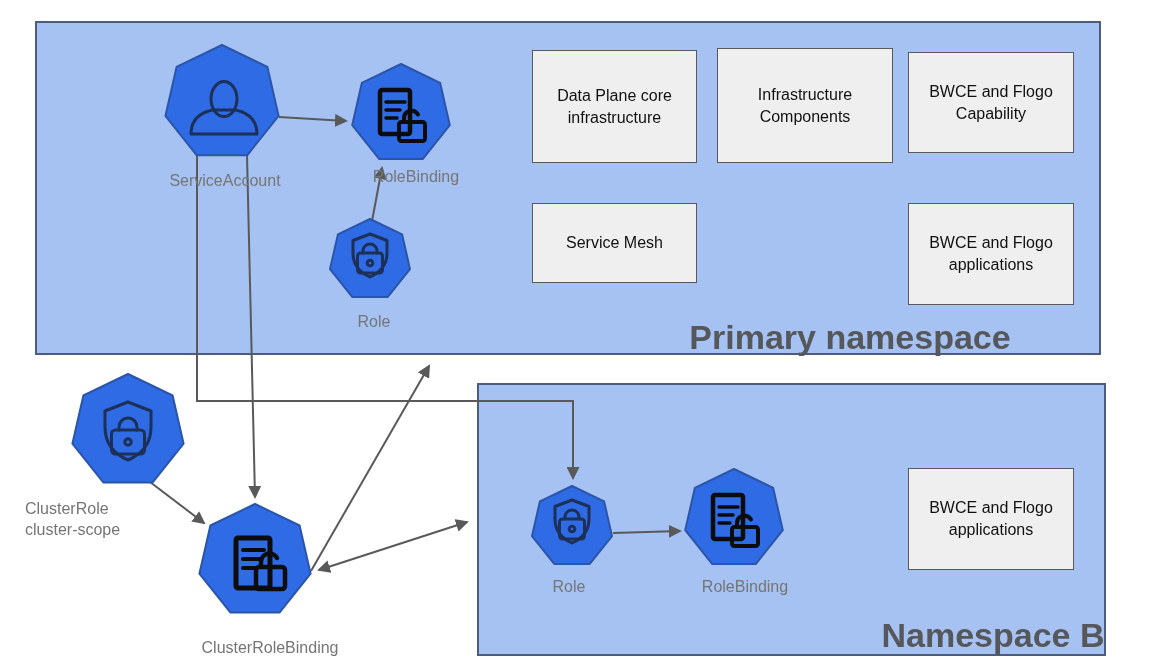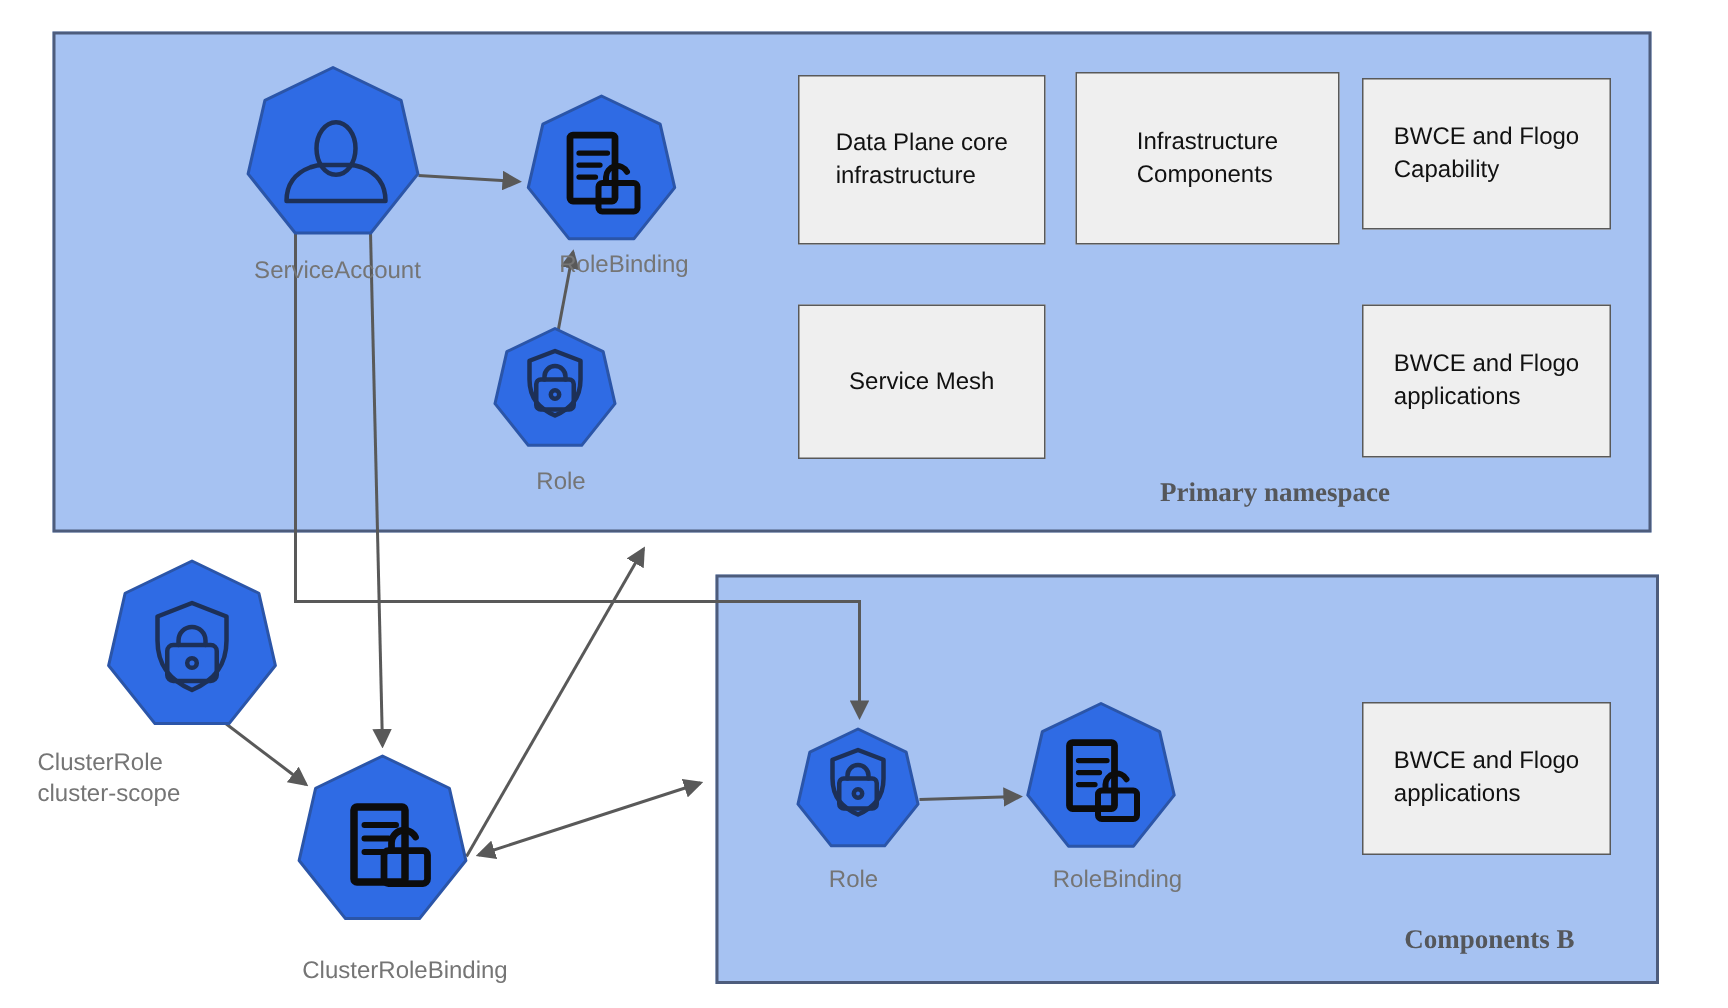--- a/index.html
+++ b/index.html
@@ -16,31 +16,31 @@
   }
   .gbox{
     position:absolute;
     background:var(--box-fill,#efefef);
     border:1px solid var(--box-border,#595959);
     box-sizing:border-box;
     display:flex;align-items:center;justify-content:center;
   }
   .gbox span{
     font-size:16px;line-height:1.35;color:var(--box-text,#111111);
-    text-align:left;white-space:pre-line;
+    text-align:center;white-space:pre-line;
   }
   .node-label{
     position:absolute;color:var(--node-label-color,#757575);
     font-size:16px;white-space:pre-line;line-height:1.32;
   }
   .centered{transform:translateX(-50%);text-align:center;white-space:nowrap;}
   .ns-label{
     position:absolute;transform:translateX(-50%);
     color:var(--namespace-label-color,#55575b);
-    font-size:18px;font-weight:bold;white-space:nowrap;font-family:Liberation Serif, serif;
+    font-size:34px;font-weight:bold;white-space:nowrap;
   }
   svg.overlay{position:absolute;left:0;top:0;pointer-events:none;}
   .hept{fill:var(--node-fill,#2f6be4);stroke:var(--node-edge,#2b55a8);stroke-width:2;stroke-linejoin:round;}
   .icon-navy{stroke:var(--icon-navy,#1d3057);fill:none;stroke-width:3;stroke-linejoin:round;stroke-linecap:round;}
   .icon-black{stroke:var(--icon-black,#0c0c0c);fill:none;stroke-linejoin:round;stroke-linecap:round;}
   .arrow{stroke:var(--arrow-color,#595959);stroke-width:2;fill:none;}
   .ah{fill:var(--arrow-color,#595959);}
 </style>
 </head>
 <body>
@@ -55,21 +55,21 @@
 infrastructure</span>
   </div>
   <div class="gbox" style="left:717px;top:48px;width:176px;height:115px;">
     <span>Infrastructure
 Components</span>
   </div>
   <div class="gbox" style="left:908px;top:52px;width:166px;height:101px;">
     <span>BWCE and Flogo
 Capability</span>
   </div>
-  <div class="gbox" style="left:532px;top:203px;width:165px;height:103px;">
+  <div class="gbox" style="left:532px;top:203px;width:165px;height:80px;">
     <span>Service Mesh</span>
   </div>
   <div class="gbox" style="left:908px;top:203px;width:166px;height:102px;">
     <span>BWCE and Flogo
 applications</span>
   </div>
 
   <div class="gbox" style="left:908px;top:468px;width:166px;height:102px;">
     <span>BWCE and Flogo
 applications</span>
@@ -163,15 +163,15 @@
   <div class="node-label centered" style="left:225px;top:170px;">ServiceAccount</div>
   <div class="node-label centered" style="left:416px;top:166px;">RoleBinding</div>
   <div class="node-label centered" style="left:374px;top:311px;">Role</div>
   <div class="node-label centered" style="left:270px;top:637px;">ClusterRoleBinding</div>
   <div class="node-label" style="left:25px;top:498px;">ClusterRole
 cluster-scope</div>
   <div class="node-label centered" style="left:569px;top:576px;">Role</div>
   <div class="node-label centered" style="left:745px;top:576px;">RoleBinding</div>
 
   <div class="ns-label" style="left:850px;top:318px;">Primary namespace</div>
-  <div class="ns-label" style="left:993px;top:616px;">Components B</div>
+  <div class="ns-label" style="left:993px;top:616px;">Namespace B</div>
 
 </div>
 
 </body></html>

